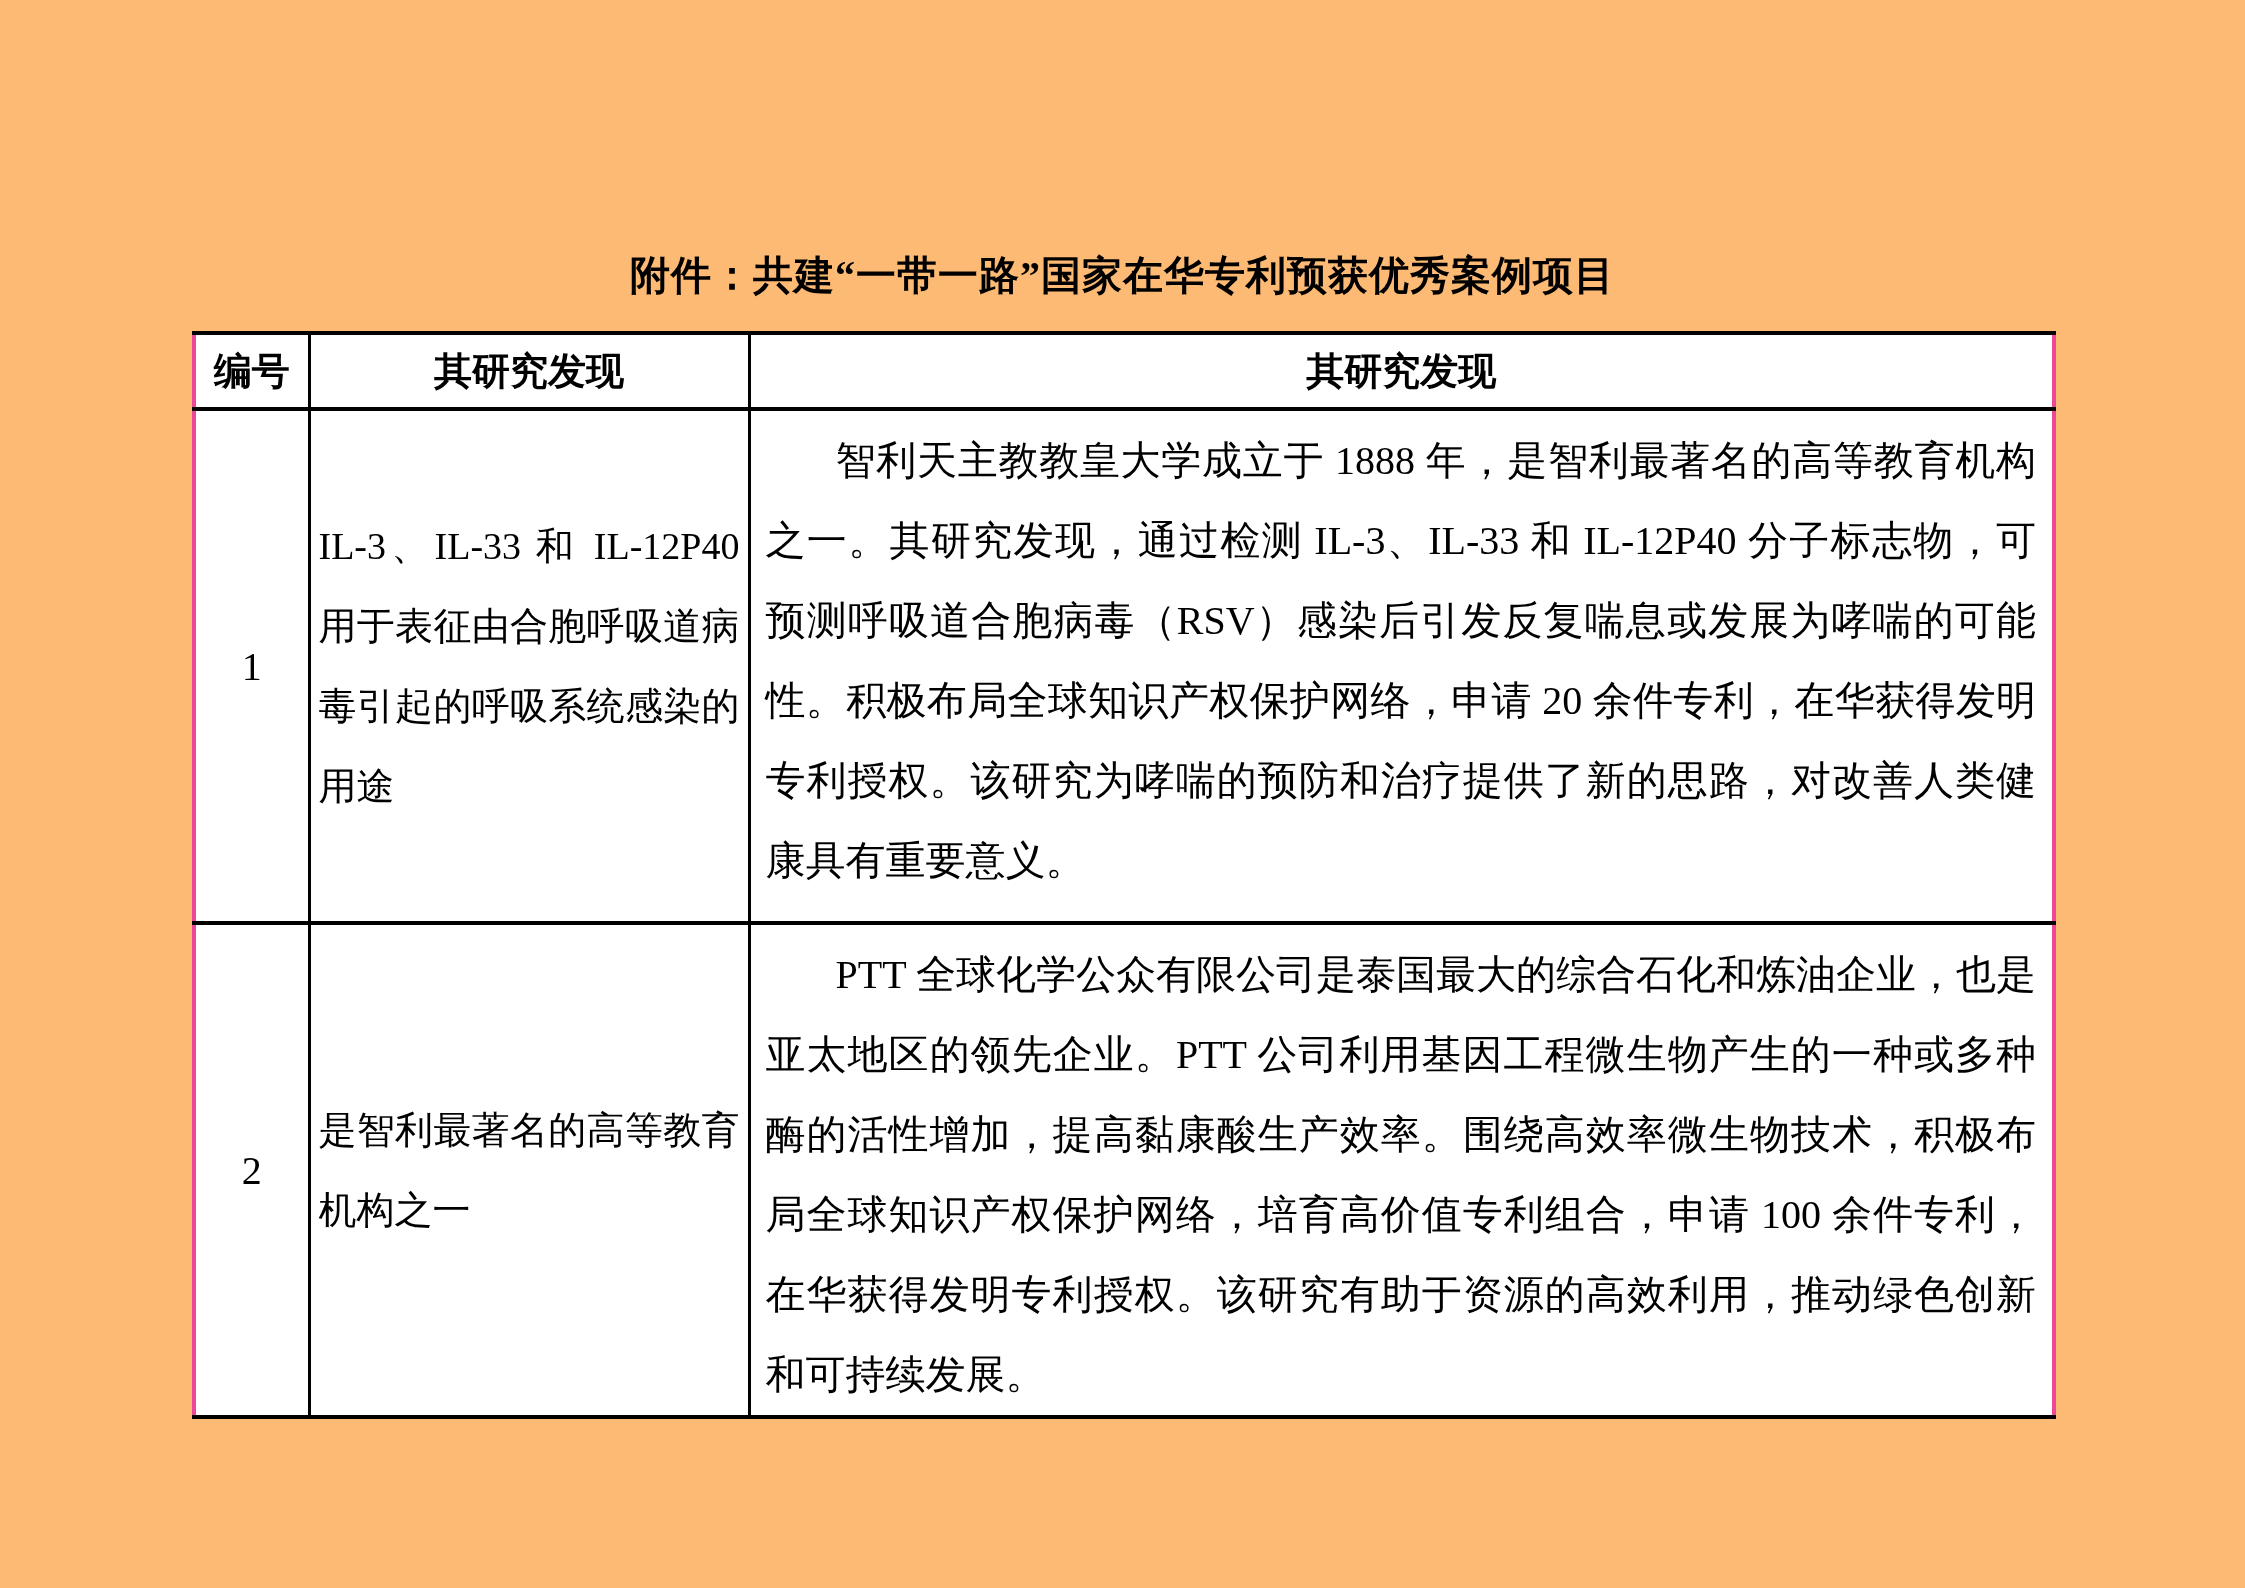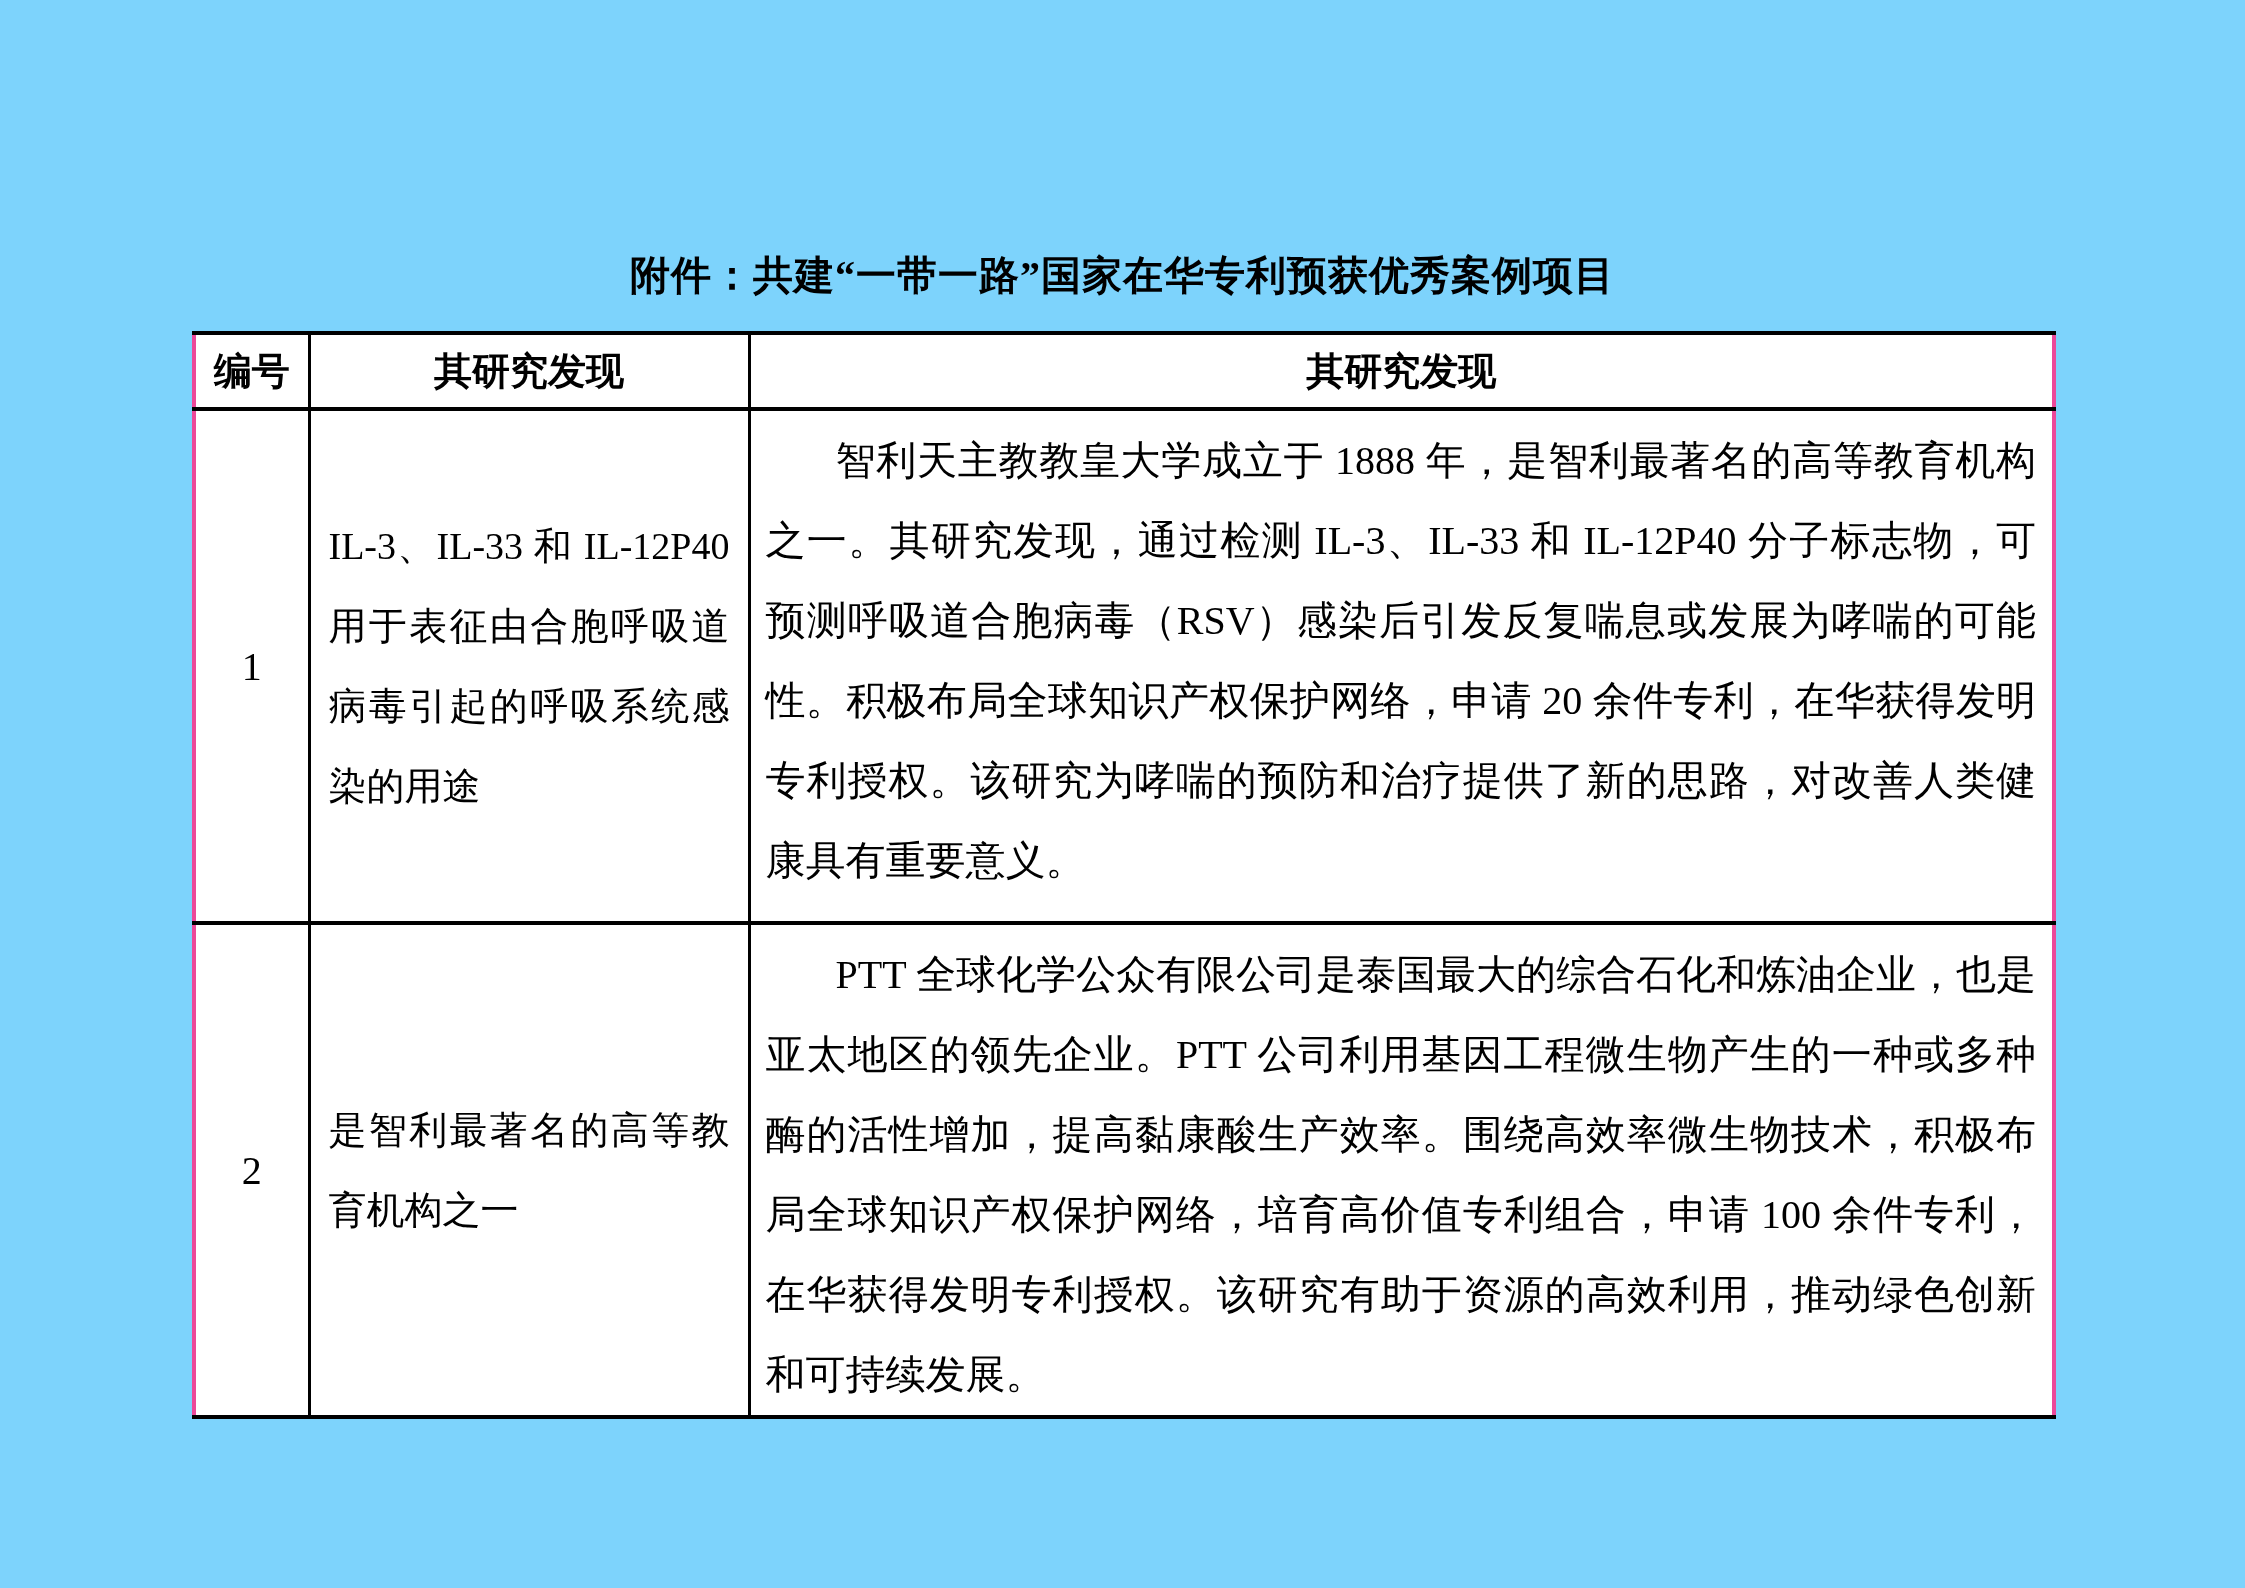--- a/index.html
+++ b/index.html
@@ -6,21 +6,21 @@
     margin: 0;
     padding: 0;
     background: #ffffff;
     font-family: "Liberation Serif", "DejaVu Serif", serif;
     color: #000000;
   }
   .page {
     position: relative;
     width: 2245px;
     height: 1588px;
-    background: #7dd3fc;
+    background: #fdba74;
     overflow: hidden;
   }
   .doc-title {
     position: absolute;
     top: 248px;
     left: 0;
     width: 2245px;
     text-align: center;
     font-size: 40px;
     font-weight: bold;
@@ -58,21 +58,21 @@
     vertical-align: middle;
     font-size: 40px;
     padding: 0;
   }
   td.cell-name {
     vertical-align: middle;
     text-align: justify;
     text-justify: inter-ideograph;
     font-size: 38px;
     line-height: 80px;
-    padding: 0 18px;
+    padding: 0 8px;
   }
   td.cell-summary {
     vertical-align: top;
     text-align: justify;
     text-justify: inter-ideograph;
     font-size: 40px;
     line-height: 80px;
     padding: 10px 16px 0 15px;
   }
   td.cell-summary .para {

